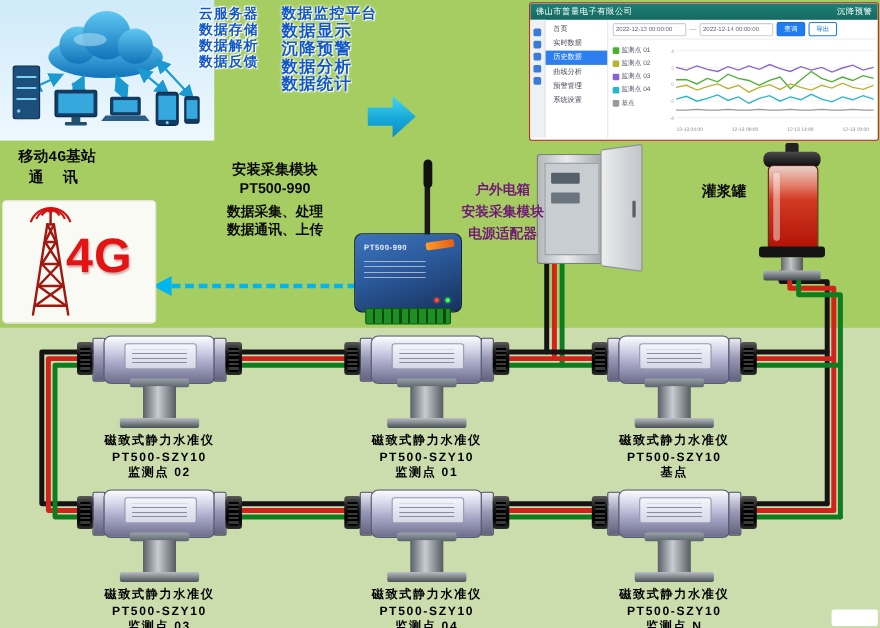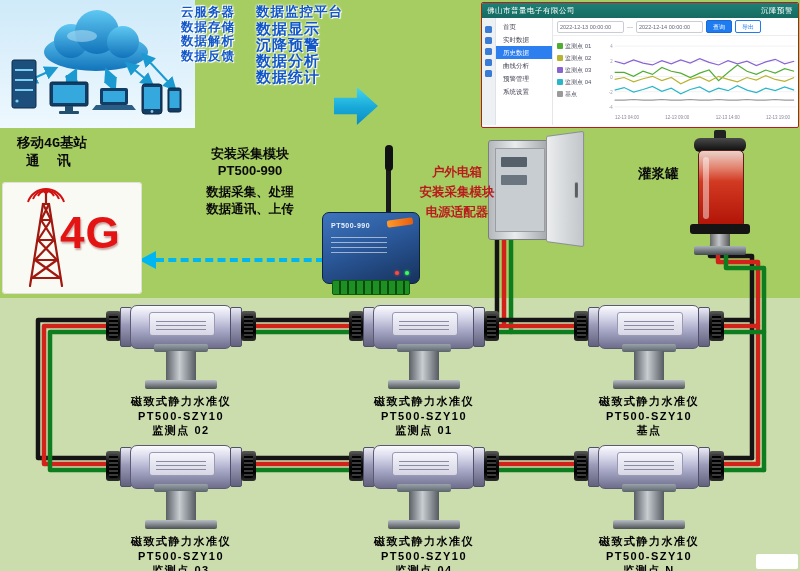--- a/index.html
+++ b/index.html
@@ -80,21 +80,21 @@
   .m-led.r{right:20px;bottom:8px;background:#ff4a3c;box-shadow:0 0 3px #ff4a3c;}
   .m-term{position:absolute;left:12px;top:132px;width:76px;height:13px;background:#1d8f23;border:1px solid #0c5c10;border-radius:2px;
      background-image:repeating-linear-gradient(90deg,transparent 0 6px,#0a4a0e 6px 8px);}
 
   
   .dash-arrow{left:156px;top:258px;width:168px;height:0;border-top:4px dashed #00b6f0;z-index:2;}
   .dash-head{left:139px;top:251px;width:0;height:0;border-top:9px solid transparent;border-bottom:9px solid transparent;border-right:17px solid #00b6f0;z-index:2;}
 
   
   .pbox-caption{left:414px;top:162px;width:86px;text-align:center;z-index:4;}
-  .pbox-caption div{font-size:12.5px;font-weight:bold;color:#b91c1c;line-height:20px;white-space:nowrap;}
+  .pbox-caption div{font-size:12.5px;font-weight:bold;color:#701a75;line-height:20px;white-space:nowrap;}
   .pbox{left:488px;top:136px;width:100px;height:106px;z-index:3;}
   .pb-main{position:absolute;left:0;top:4px;width:62px;height:98px;border:1px solid #7a7e82;border-radius:3px;
      background:linear-gradient(90deg,#b4b8bb 0%,#e9ebed 42%,#9da1a5 100%);}
   .pb-inner{position:absolute;left:6px;top:7px;right:6px;bottom:7px;background:#c8cdd1;border:1px solid #9a9ea2;}
   .pb-unit{position:absolute;left:5px;width:26px;height:10px;background:#55606a;border-radius:1px;}
   .pb-unit.u1{top:8px;} .pb-unit.u2{top:26px;background:#6a7580;}
   .pb-door{position:absolute;left:58px;top:0;width:38px;height:104px;border:1px solid #8a8e92;border-radius:2px;
      background:linear-gradient(90deg,#eceeef 0%,#c2c6ca 100%);transform:perspective(220px) rotateY(-30deg);transform-origin:left center;}
   .pb-handle{position:absolute;right:5px;top:46px;width:3px;height:14px;background:#5a5e62;border-radius:1px;}
 
@@ -107,21 +107,21 @@
      background:linear-gradient(180deg,#ead2ca 0%,#e3836f 22%,#d23a22 40%,#b01205 100%);}
   .t-body::after{content:"";position:absolute;left:4px;top:6px;width:6px;height:62px;background:rgba(255,255,255,.45);border-radius:3px;}
   .t-flange{position:absolute;left:10px;top:94px;width:60px;height:10px;background:#141414;border-radius:3px;}
   .t-post{position:absolute;left:30px;top:104px;width:20px;height:12px;background:linear-gradient(90deg,#666,#c2c6ca 45%,#555);}
   .t-foot{position:absolute;left:14px;top:116px;width:52px;height:9px;background:linear-gradient(180deg,#aab2b8,#434a50);border-radius:2px;}
 
   
   .wires{left:0;top:0;z-index:2;}
 
   
-  .sensor{position:absolute;width:150px;z-index:3;margin-left:36px;}
+  .sensor{position:absolute;width:150px;z-index:3;}
   .cyl{position:relative;height:44px;}
   .cap{position:absolute;top:7px;width:15px;height:30px;border-radius:3px;
      background:linear-gradient(180deg,#5a5a5a 0%,#161616 35%,#000 70%,#2e2e2e 100%);}
   .cap::after{content:"";position:absolute;left:3px;right:3px;top:3px;bottom:3px;border-radius:2px;
      background:repeating-linear-gradient(0deg,#000 0 2px,#3a3a3a 2px 4px);}
   .cap.l{left:0;} .cap.r{right:0;}
   .collar{position:absolute;top:3px;width:10px;height:38px;border:1px solid #50506a;border-radius:2px;
      background:linear-gradient(180deg,#e9e9f4,#9a9ab8 45%,#62627e);}
   .collar.l{left:14px;} .collar.r{right:14px;}
   .cbody{position:absolute;left:24px;right:24px;top:1px;height:42px;border:1px solid #5a5a74;border-radius:7px;

